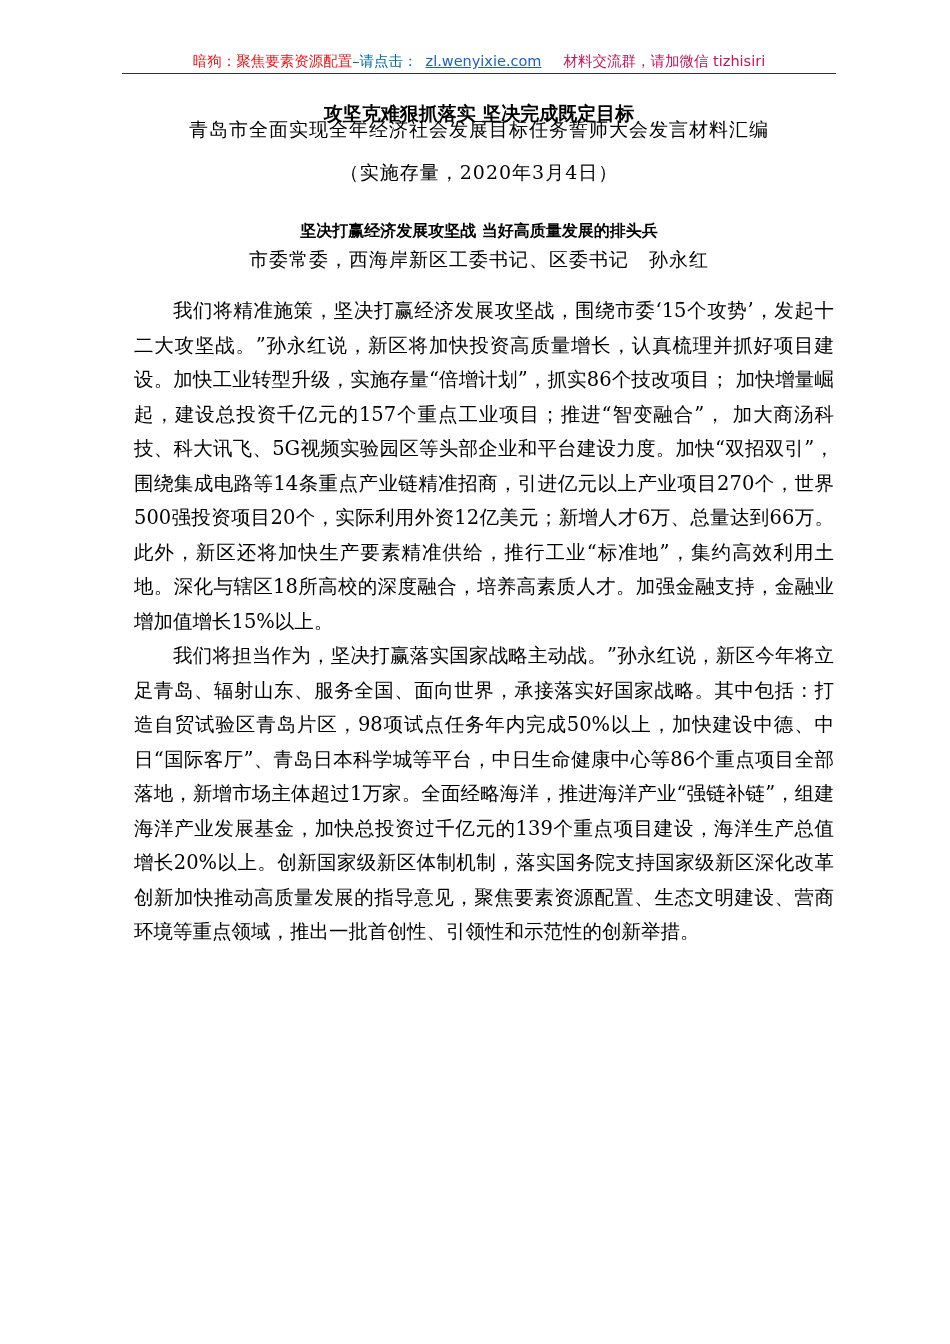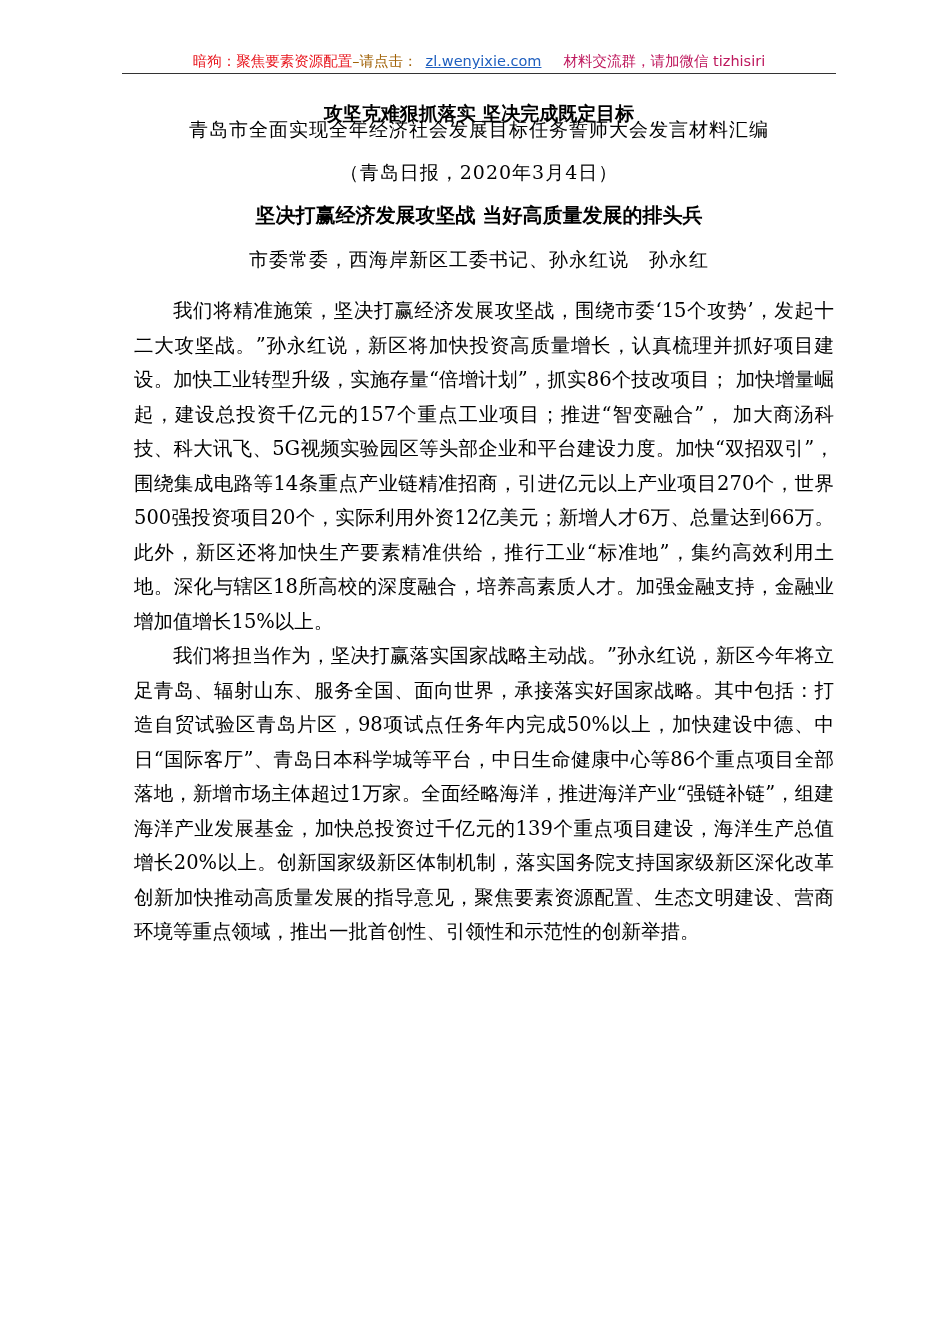--- a/index.html
+++ b/index.html
@@ -22,21 +22,21 @@
       width: 714px;
       height: 23px;
       border-bottom: 1.5px solid #333;
       text-align: center;
       font-family: "DejaVu Sans", "Liberation Sans", sans-serif;
       font-size: 14.5px;
       line-height: 22px;
       white-space: nowrap;
     }
     .header .promo { color: #e8141c; }
-    .header .cta { color: #a16207; }
+    .header .cta { color: #0369a1; }
     .header .link { color: #1f5fbf; text-decoration: underline; margin-right: 22px; margin-left: 8px; }
     .header .group { color: #be185d; }
 
     .titles {
       position: absolute;
       left: 122px;
       width: 714px;
       text-align: center;
     }
     .title-main {
@@ -51,22 +51,22 @@
       line-height: 26px;
       letter-spacing: 1px;
     }
     .title-source {
       top: 159px;
       font-size: 19px;
       line-height: 26px;
       letter-spacing: 1px;
     }
     .article-title {
-      top: 202px;
-      font-size: 20px;
+      top: 218px;
+      font-size: 16px;
       font-weight: bold;
       line-height: 26px;
     }
     .article-author {
       top: 246px;
       font-size: 19px;
       line-height: 26px;
       letter-spacing: 1px;
     }
     .body-text {
@@ -85,21 +85,21 @@
   </style>
 </head>
 <body>
 
 <div class="header">
   <span class="promo">暗狗：聚焦要素资源配置</span><span class="cta">–请点击：</span><span class="link">zl.wenyixie.com</span><span class="group">材料交流群，请加微信 tizhisiri</span>
 </div>
 
 <div class="titles title-main">攻坚克难狠抓落实 坚决完成既定目标</div>
 <div class="titles title-sub">青岛市全面实现全年经济社会发展目标任务誓师大会发言材料汇编</div>
-<div class="titles title-source">（青岛日报，2020年3月4日）</div>
+<div class="titles title-source">（实施存量，2020年3月4日）</div>
 
 <div class="titles article-title">坚决打赢经济发展攻坚战 当好高质量发展的排头兵</div>
-<div class="titles article-author">市委常委，西海岸新区工委书记、孙永红说　孙永红</div>
+<div class="titles article-author">市委常委，西海岸新区工委书记、区委书记　孙永红</div>
 
 <div class="body-text">
   <p>我们将精准施策，坚决打赢经济发展攻坚战，围绕市委‘15个攻势’，发起十二大攻坚战。”孙永红说，新区将加快投资高质量增长，认真梳理并抓好项目建设。加快工业转型升级，实施存量“倍增计划”，抓实86个技改项目； 加快增量崛起，建设总投资千亿元的157个重点工业项目；推进“智变融合”， 加大商汤科技、科大讯飞、5G视频实验园区等头部企业和平台建设力度。加快“双招双引”，围绕集成电路等14条重点产业链精准招商，引进亿元以上产业项目270个，世界500强投资项目20个，实际利用外资12亿美元；新增人才6万、总量达到66万。此外，新区还将加快生产要素精准供给，推行工业“标准地”，集约高效利用土地。深化与辖区18所高校的深度融合，培养高素质人才。加强金融支持，金融业增加值增长15%以上。</p>
   <p>我们将担当作为，坚决打赢落实国家战略主动战。”孙永红说，新区今年将立足青岛、辐射山东、服务全国、面向世界，承接落实好国家战略。其中包括：打造自贸试验区青岛片区，98项试点任务年内完成50%以上，加快建设中德、中日“国际客厅”、青岛日本科学城等平台，中日生命健康中心等86个重点项目全部落地，新增市场主体超过1万家。全面经略海洋，推进海洋产业“强链补链”，组建海洋产业发展基金，加快总投资过千亿元的139个重点项目建设，海洋生产总值增长20%以上。创新国家级新区体制机制，落实国务院支持国家级新区深化改革创新加快推动高质量发展的指导意见，聚焦要素资源配置、生态文明建设、营商环境等重点领域，推出一批首创性、引领性和示范性的创新举措。</p>
 </div>
 
 </body></html>

